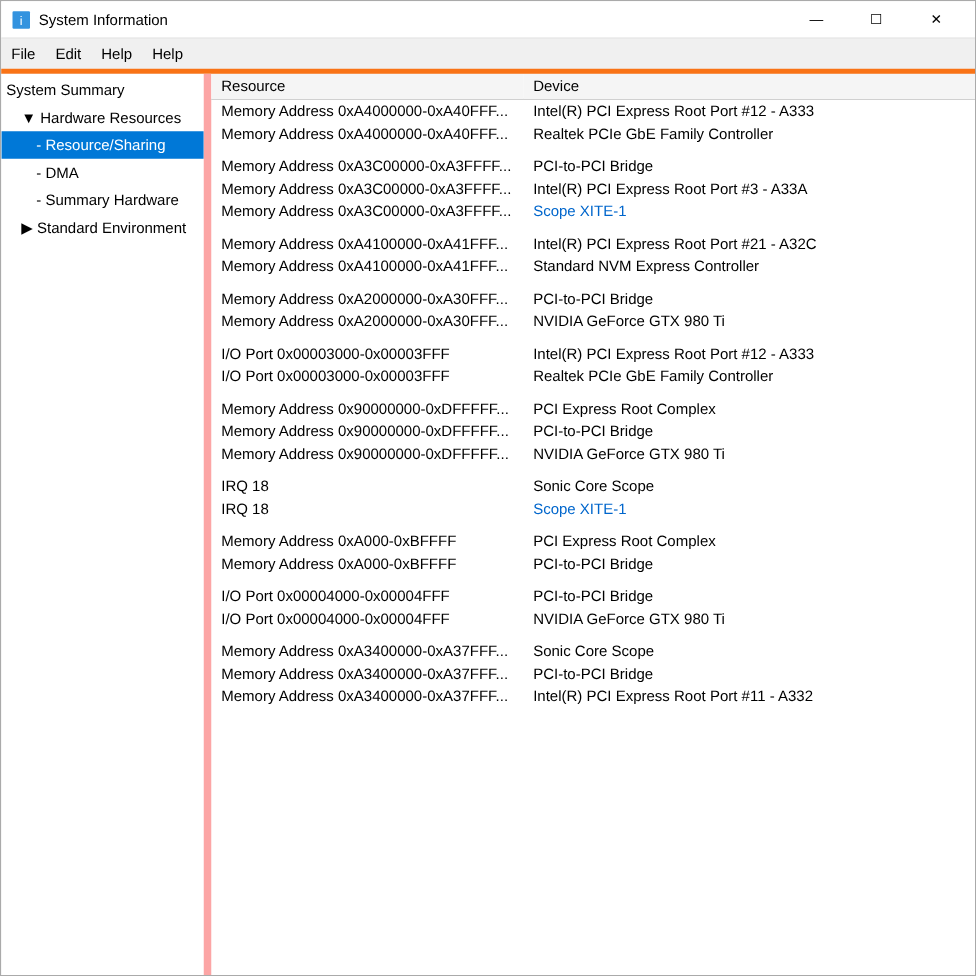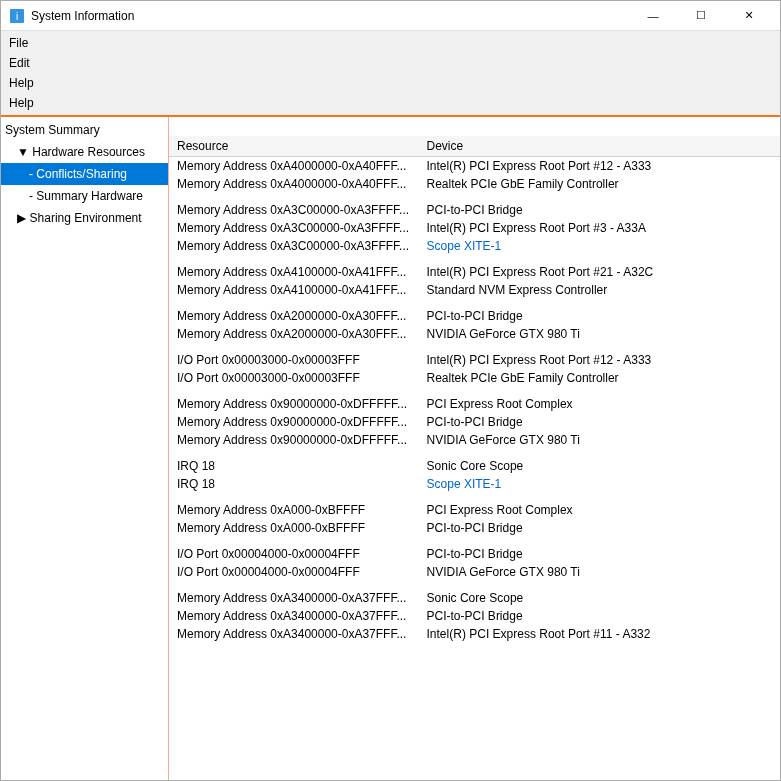--- a/index.html
+++ b/index.html
@@ -50,59 +50,57 @@
       cursor: pointer;
       display: flex;
       align-items: center;
       justify-content: center;
       font-size: 11px;
       color: #000;
     }
     .menu-bar {
       display: flex;
       padding: 2px 0;
-      border-bottom: 2px solid #f97316;
+      border-bottom: 4px solid #f97316;
       background: #f0f0f0;
-      flex-direction: column;
     }
     .menu-item {
       padding: 3px 8px;
       cursor: pointer;
       font-size: 12px;
     }
     .main-content {
       display: flex;
       flex: 1;
       overflow: hidden;
     }
     .sidebar {
       width: 168px;
       min-width: 168px;
-      border-right: 1px solid #fca5a5;
+      border-right: 6px solid #fca5a5;
       overflow-y: auto;
       background: #fff;
       padding: 2px 0;
     }
     .tree-item {
       padding: 2px 4px;
       cursor: pointer;
       white-space: nowrap;
       overflow: hidden;
       text-overflow: ellipsis;
       line-height: 18px;
     }
     .tree-item.selected { background: #0078d7; color: #fff; }
     .tree-item.level0 { padding-left: 4px; font-weight: normal; }
     .tree-item.level1 { padding-left: 16px; }
     .tree-item.level2 { padding-left: 28px; }
     .content-area {
       flex: 1;
       overflow-y: auto;
       overflow-x: auto;
-      margin-top: 19px;
     }
     .data-table {
       width: 100%;
       border-collapse: collapse;
     }
     .data-table th {
       background: #f5f5f5;
       border-bottom: 1px solid #d0d0d0;
       padding: 3px 8px;
       text-align: left;
@@ -147,23 +145,24 @@
     <span class="menu-item">Help</span>
     <span class="menu-item">Help</span>
   </div>
 
   <div class="main-content">
 
     <div class="sidebar">
 
     <div class="tree-item level0">System Summary</div>
         <div class="tree-item level1">▼ Hardware Resources</div>
-        <div class="tree-item level2 selected">- Conflicts/Sharing</div>
+        <div class="tree-item level2 selected">- Resource/Sharing</div>
+        <div class="tree-item level2">- DMA</div>
         <div class="tree-item level2">- Summary Hardware</div>
-        <div class="tree-item level1">▶ Sharing Environment</div>
+        <div class="tree-item level1">▶ Standard Environment</div>
       </div>
 
     <div class="content-area">
       <table class="data-table">
         <thead>
           <tr>
             <th class="col-resource">Resource</th>
             <th class="col-device">Device</th>
           </tr>
         </thead>

